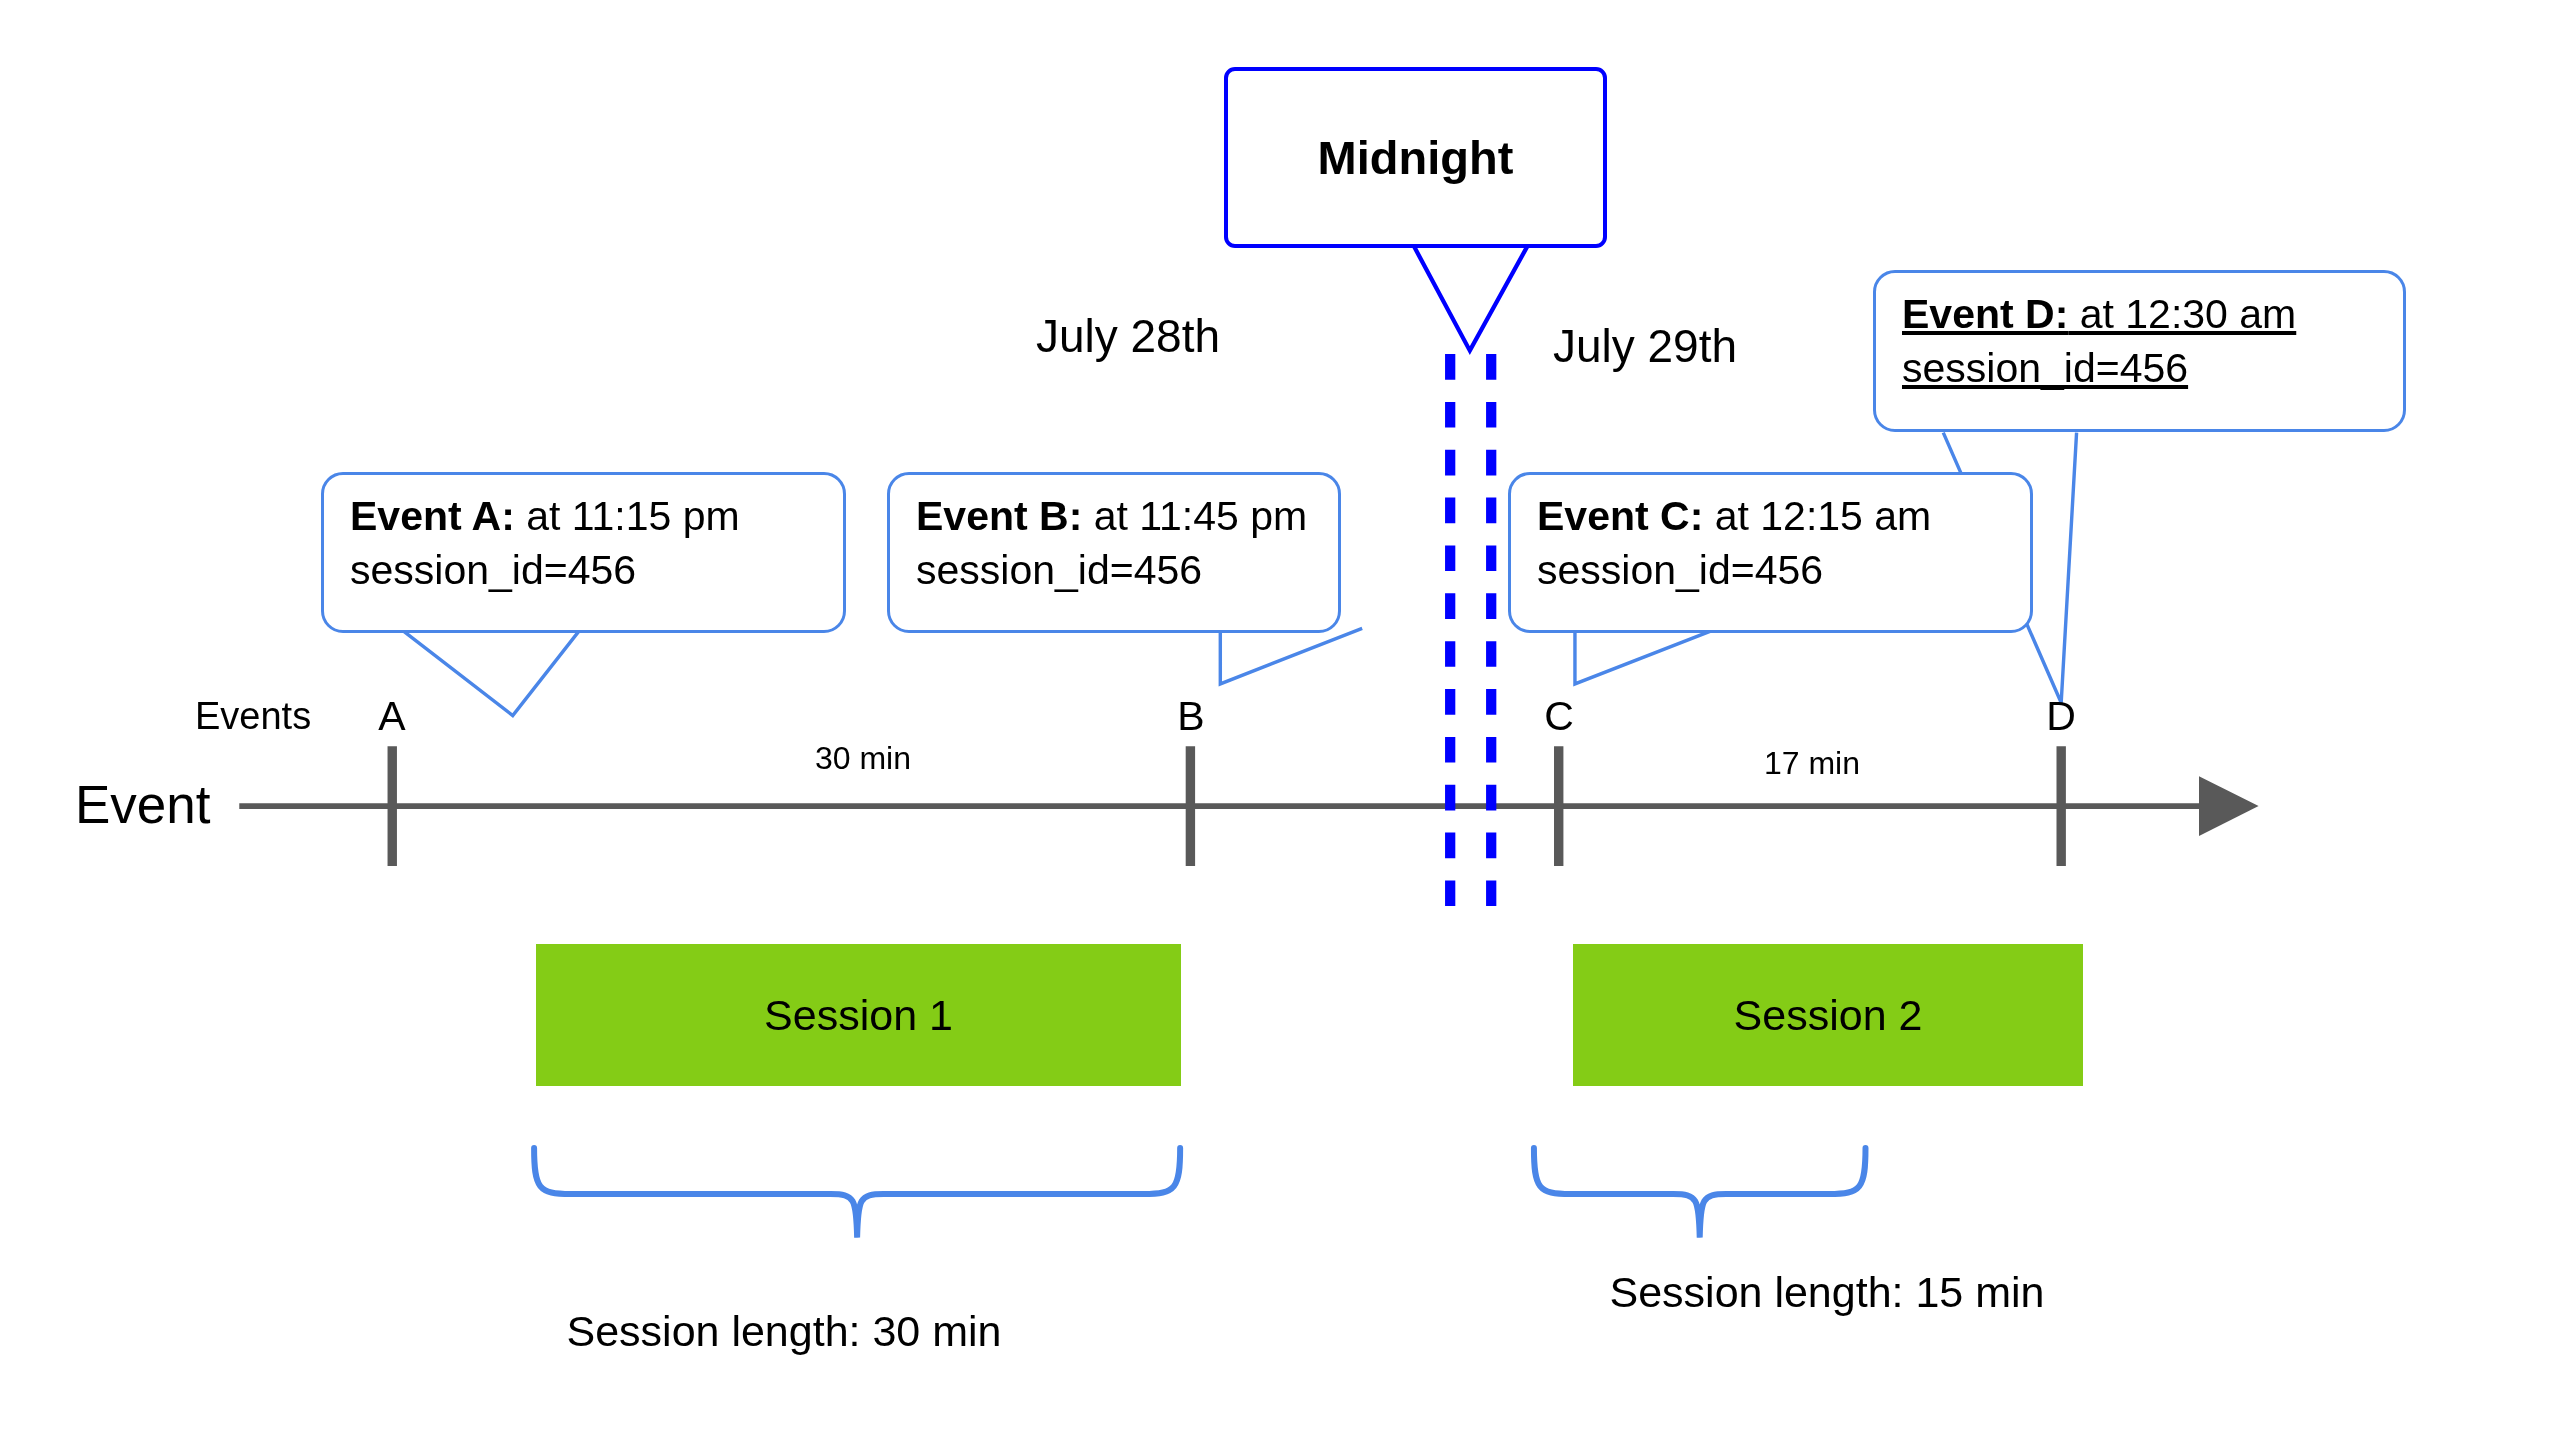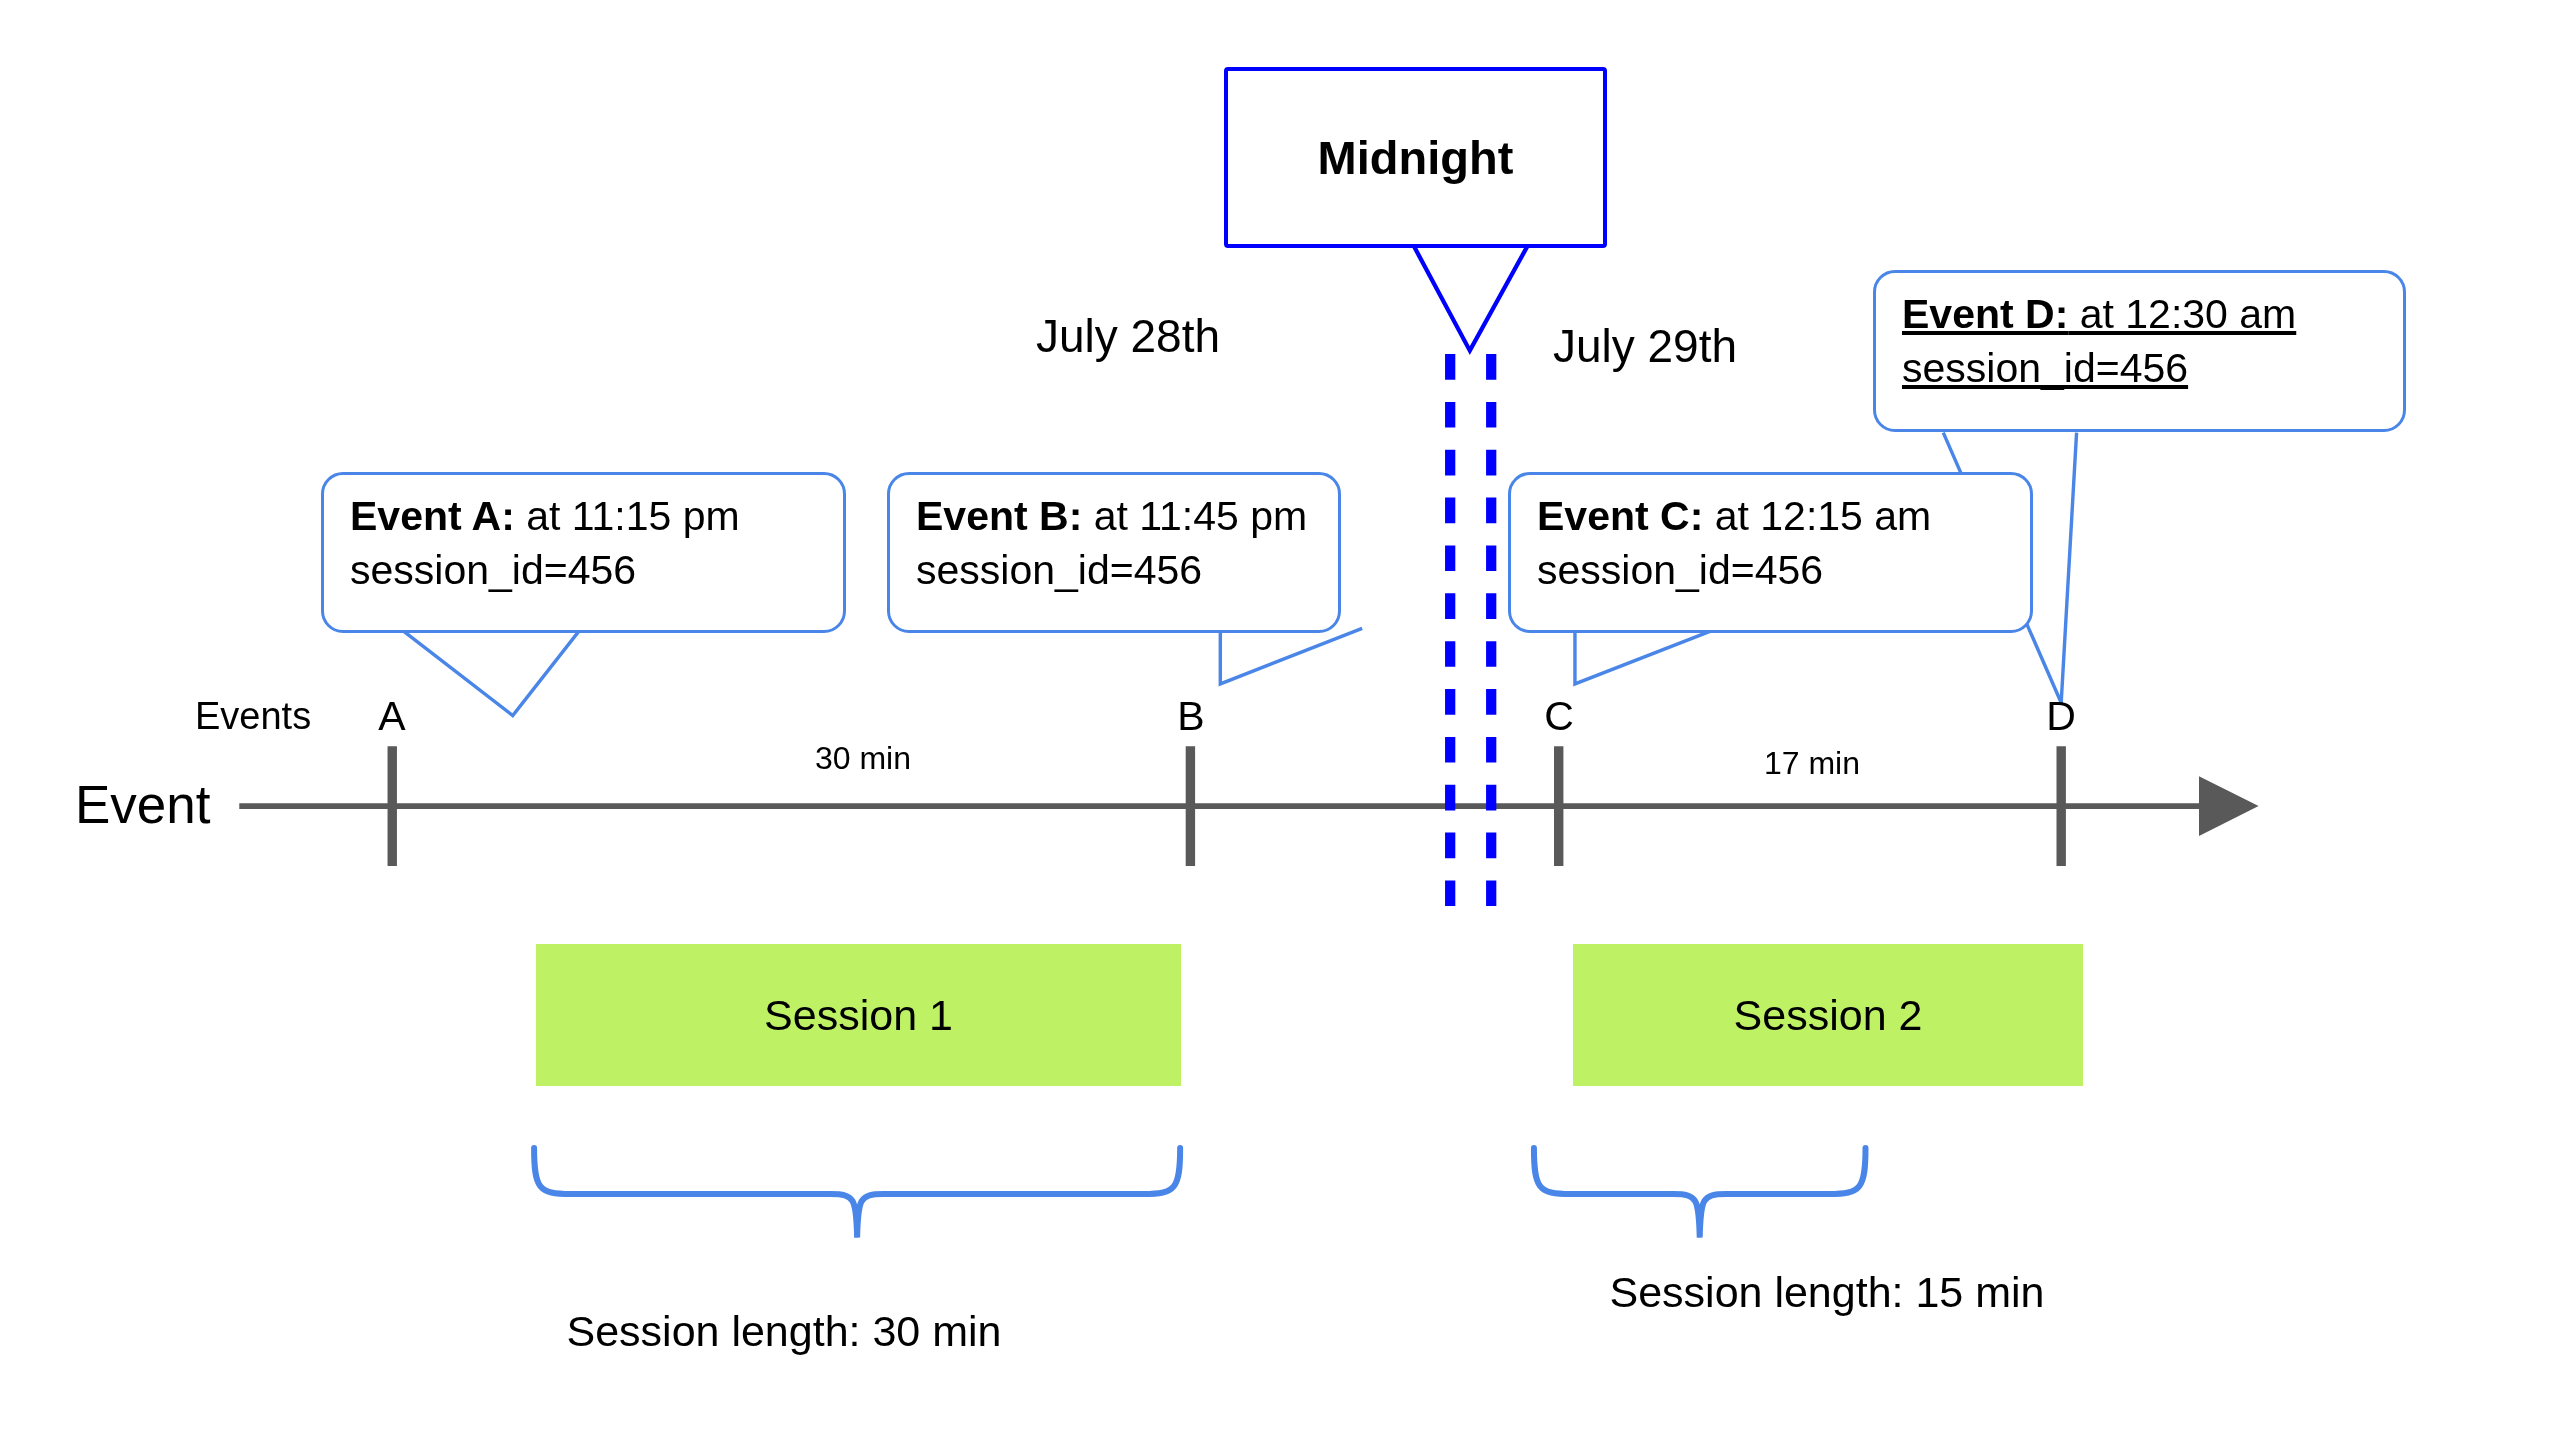--- a/index.html
+++ b/index.html
@@ -62,21 +62,21 @@
   .date-label {
     font-size: 46px;
     color: #000;
     text-align: right;
     transform: translateX(-50%);
   }
 
   
   .session-bar {
     position: absolute;
-    background: #bef264;
+    background: #84cc16;
     display: flex;
     align-items: center;
     justify-content: center;
     font-size: 43px;
     color: #000;
   }
 
   
   .session-len {
     font-size: 43px;
@@ -95,21 +95,21 @@
     padding: 15.4px 22px 15.4px 26px;
     font-size: 41px;
     color: #000;
     line-height: 1.30;
   }
   .callout b { font-weight: bold; }
   .callout .line { white-space: nowrap; }
 
   .callout-midnight {
     border: 4.3px solid #0000FF;
-    border-radius: 4px;
+    border-radius: 11px;
     padding: 0;
     display: flex;
     align-items: center;
     justify-content: center;
     font-size: 47px;
     font-weight: bold;
   }
 </style>
 </head>
 <body>

